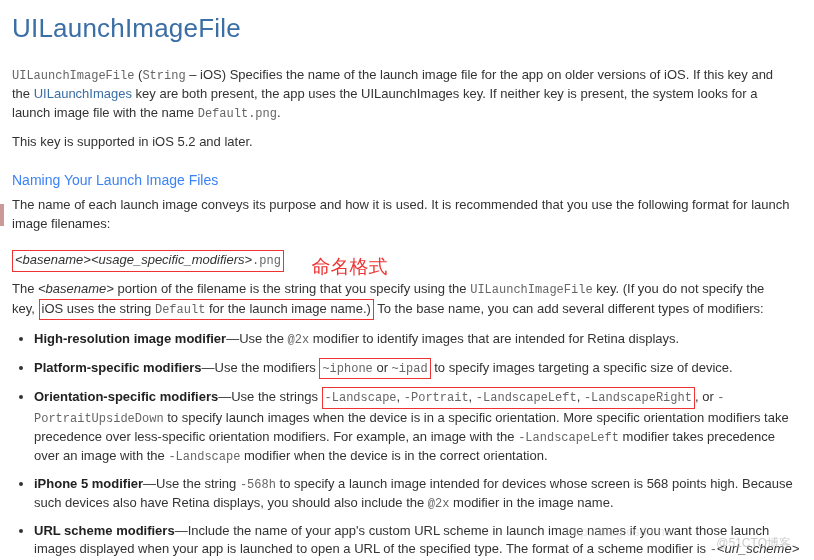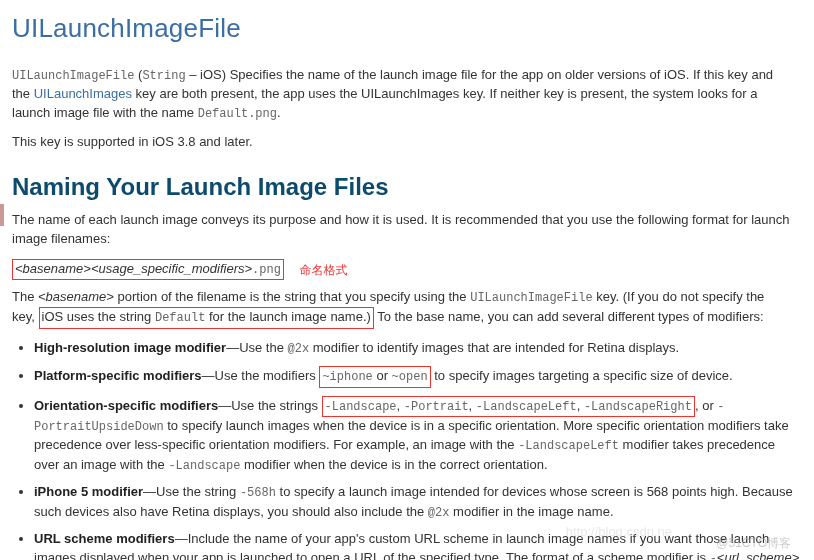--- a/index.html
+++ b/index.html
@@ -13,23 +13,23 @@
     box-sizing: border-box;
   }
   h1 {
     color: #3a6ea5;
     font-weight: 400;
     font-size: 26px;
     margin: 0 0 18px 0;
     letter-spacing: 0.2px;
   }
   h2 {
-    color: #0c4a6e;
-    font-weight: 700;
-    font-size: 24px;
+    color: #3b82f6;
+    font-weight: 400;
+    font-size: 14px;
     margin: 18px 0 6px 0;
   }
   p { margin: 6px 12px 10px 0; }
   code, .mono {
     font-family: Menlo, "Courier New", monospace;
     font-size: 12px;
     color: #666;
   }
   a.link { color: #3a6ea5; text-decoration: none; }
   ul { margin: 4px 0 0 0; padding-left: 22px; }
@@ -37,24 +37,24 @@
   .bold { font-weight: bold; color: #222; }
   .ital { font-style: italic; }
   .redbox {
     border: 1.5px solid #e33;
     padding: 0 2px;
     display: inline-block;
   }
   .annot {
     color: #e33;
     font-family: "SimSun", "STSong", serif;
-    font-size: 12px;
-    margin-left: 12px;
+    font-size: 19px;
+    margin-left: 24px;
     position: relative;
-    top: 1px;
+    top: 9px;
   }
   .wm {
     position: absolute;
     right: 23px;
     bottom: 8px;
     color: #aaa;
     font-size: 12px;
     opacity: .6;
   }
   .wm2 {
@@ -80,21 +80,21 @@
 
 <div class="sidebar-mark"></div>
 
 <h1>UILaunchImageFile</h1>
 
 <p>
   <code class="mono">UILaunchImageFile</code>
   <span>(</span><code class="mono">String</code><span> – iOS) </span><span>Specifies the name of the launch image file for the app on older versions of iOS. If this key and the </span><a class="link">UILaunchImages</a><span> key are both present, the app uses the UILaunchImages key. If neither key is present, the system looks for a launch image file with the name </span><code class="mono">Default.png</code><span>.</span>
 </p>
 
-<p>This key is supported in iOS 3.8 and later.</p>
+<p>This key is supported in iOS 5.2 and later.</p>
 
 <h2>Naming Your Launch Image Files</h2>
 
 <p>The name of each launch image conveys its purpose and how it is used. It is recommended that you use the following format for launch image filenames:</p>
 
 <div style="margin:2px 0 8px 0;">
   <span class="redbox">
     <span class="ital">&lt;basename&gt;</span><span class="ital">&lt;usage_specific_modifiers&gt;</span><code class="mono">.png</code>
   </span>
   <span class="annot">命名格式</span>
@@ -102,21 +102,21 @@
 
 <p>
   <span>The </span><span class="ital">&lt;basename&gt;</span><span> portion of the filename is the string that you specify using the </span><code class="mono">UILaunchImageFile</code><span> key. (If you do not specify the key, </span><span class="redbox"><span>iOS uses the string </span><code class="mono">Default</code><span> for the launch image name.)</span></span><span> To the base name, you can add several different types of modifiers:</span>
 </p>
 
 <ul>
   <li>
     <span class="bold">High-resolution image modifier</span><span>—Use the </span><code class="mono">@2x</code><span> modifier to identify images that are intended for Retina displays.</span>
   </li>
   <li>
-    <span class="bold">Platform-specific modifiers</span><span>—Use the modifiers </span><span class="redbox"><code class="mono">~iphone</code><span> or </span><code class="mono">~open</code></span><span> to specify images targeting a specific size of device.</span>
+    <span class="bold">Platform-specific modifiers</span><span>—Use the modifiers </span><span class="redbox"><code class="mono">~iphone</code><span> or </span><code class="mono">~ipad</code></span><span> to specify images targeting a specific size of device.</span>
   </li>
   <li>
     <span class="bold">Orientation-specific modifiers</span><span>—Use the strings </span><span class="redbox"><code class="mono">-Landscape</code><span>, </span><code class="mono">-Portrait</code><span>, </span><code class="mono">-LandscapeLeft</code><span>, </span><code class="mono">-LandscapeRight</code></span><span>, or </span><code class="mono">-PortraitUpsideDown</code><span> to specify launch images when the device is in a specific orientation. More specific orientation modifiers take precedence over less-specific orientation modifiers. For example, an image with the </span><code class="mono">-LandscapeLeft</code><span> modifier takes precedence over an image with the </span><code class="mono">-Landscape</code><span> modifier when the device is in the correct orientation.</span>
   </li>
   <li>
     <span class="bold">iPhone 5 modifier</span><span>—Use the string </span><code class="mono">-568h</code><span> to specify a launch image intended for devices whose screen is 568 points high. Because such devices also have Retina displays, you should also include the </span><code class="mono">@2x</code><span> modifier in the image name.</span>
   </li>
   <li>
     <span class="bold">URL scheme modifiers</span><span>—Include the name of your app's custom URL scheme in launch image names if you want those launch images displayed when your app is launched to open a URL of the specified type. The format of a scheme modifier is </span><code class="mono">-</code><span class="ital">&lt;url_scheme&gt;</span>
   </li>

